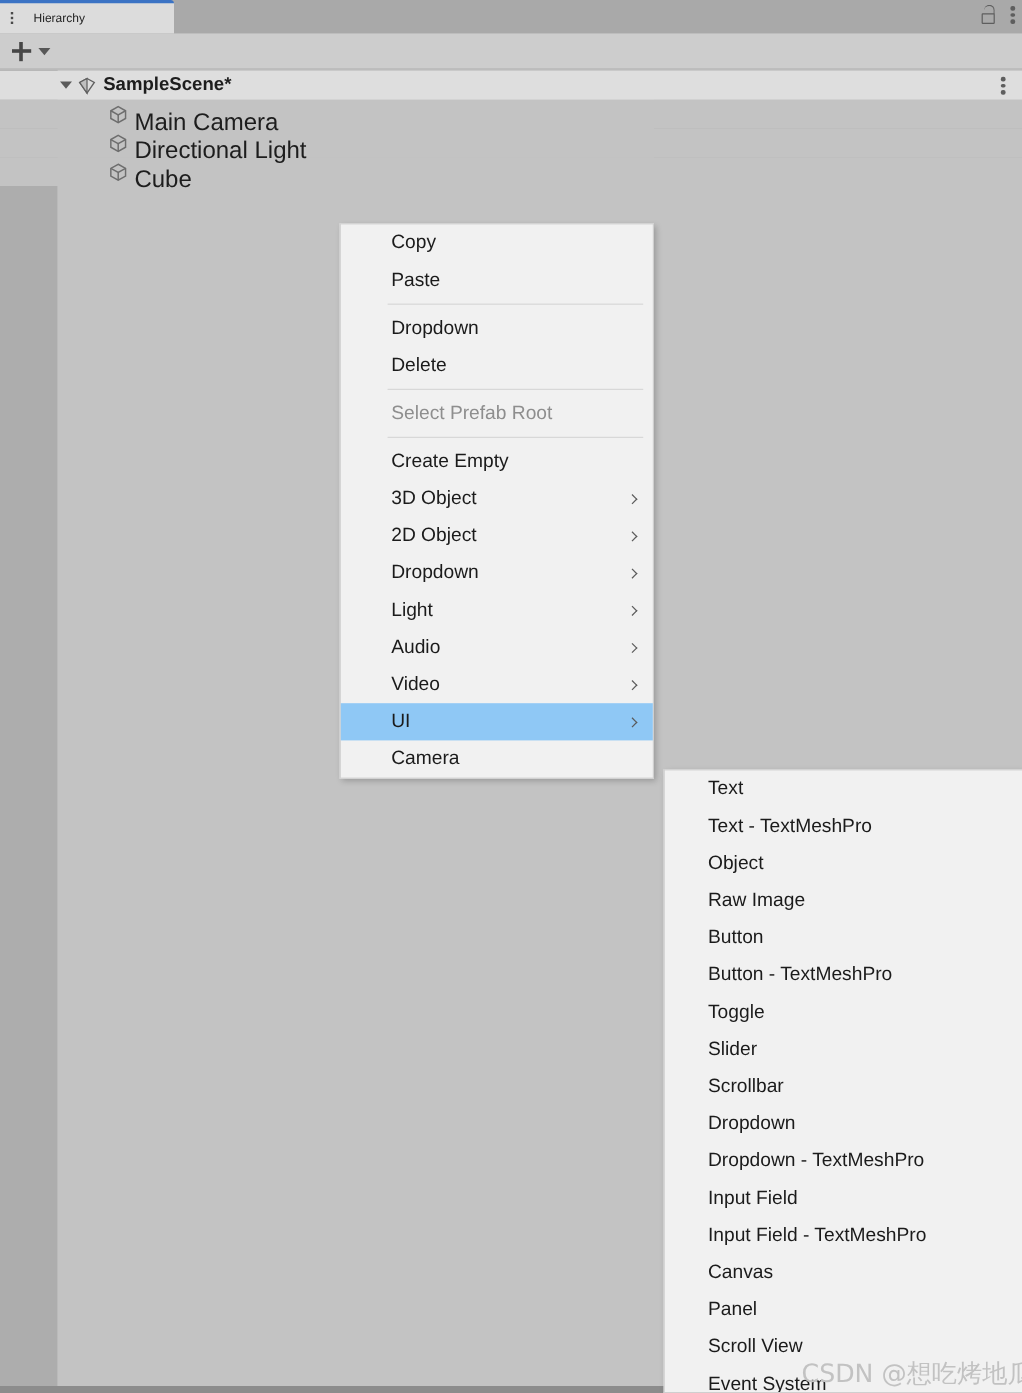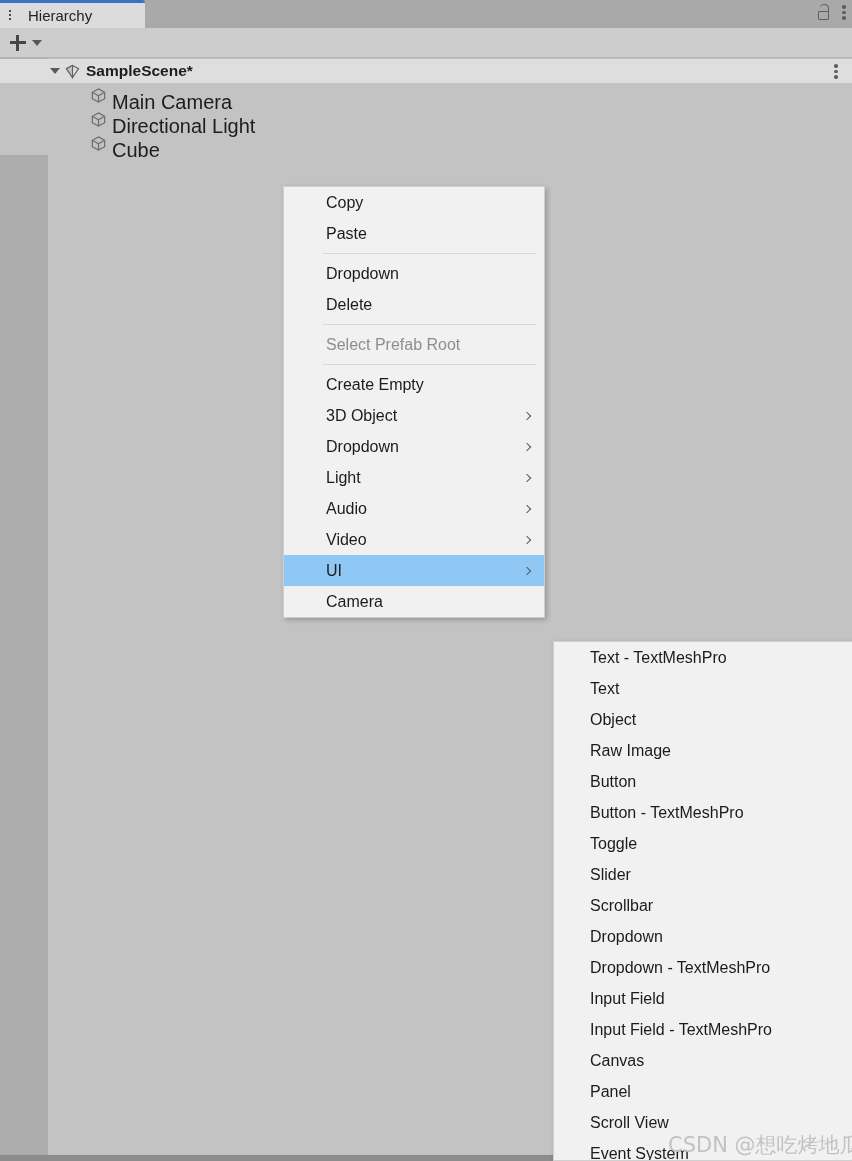--- a/index.html
+++ b/index.html
@@ -32,21 +32,21 @@
   .tab {
     position: absolute; left: 0; top: 0;
     width: 145px; height: 28px;
     background: #dcdcdc;
     border-top: 3px solid #3b73c4;
     display: flex; align-items: center;
     padding-left: 9px;
     border-top-right-radius: 3px;
   }
   .tab-label {
-    font-size: 15px; color: #232323;
+    font-size: 10px; color: #232323;
     margin-left: 6px;
   }
   .hier-icon { width: 13px; height: 13px; position: relative; }
   .hier-icon i {
     position: absolute; left: 4px; height: 2px; background: #4a4a4a;
     display: block;
   }
   .hier-icon i:nth-child(1) { top: 1px;  width: 9px; }
   .hier-icon i:nth-child(2) { top: 5px;  width: 9px; }
   .hier-icon i:nth-child(3) { top: 9px;  width: 9px; }
@@ -344,20 +344,24 @@
       </div>
       <div class="menu-sep"></div>
       <div class="menu-item">
         <span>Create Empty</span>
       </div>
       <div class="menu-item">
         <span>3D Object</span>
         <span class="submenu-arrow"></span>
       </div>
       <div class="menu-item">
+        <span>2D Object</span>
+        <span class="submenu-arrow"></span>
+      </div>
+      <div class="menu-item">
         <span>Dropdown</span>
         <span class="submenu-arrow"></span>
       </div>
       <div class="menu-item">
         <span>Light</span>
         <span class="submenu-arrow"></span>
       </div>
       <div class="menu-item">
         <span>Audio</span>
         <span class="submenu-arrow"></span>
@@ -370,24 +374,24 @@
         <span>UI</span>
         <span class="submenu-arrow"></span>
       </div>
       <div class="menu-item">
         <span>Camera</span>
       </div>
     </div>
 
   <div class="menu" id="menu-sub">
       <div class="menu-item">
+        <span>Text</span>
+      </div>
+      <div class="menu-item">
         <span>Text - TextMeshPro</span>
-      </div>
-      <div class="menu-item">
-        <span>Text</span>
       </div>
       <div class="menu-item">
         <span>Object</span>
       </div>
       <div class="menu-item">
         <span>Raw Image</span>
       </div>
       <div class="menu-item">
         <span>Button</span>
       </div>

